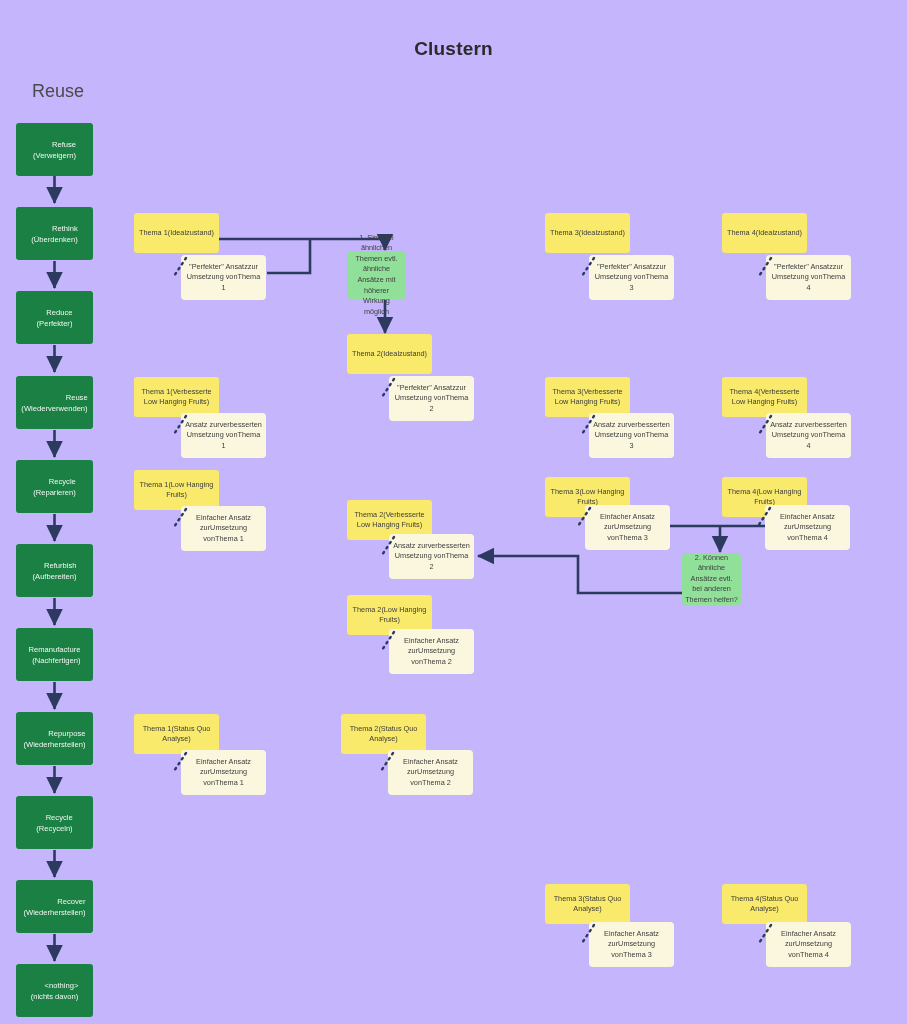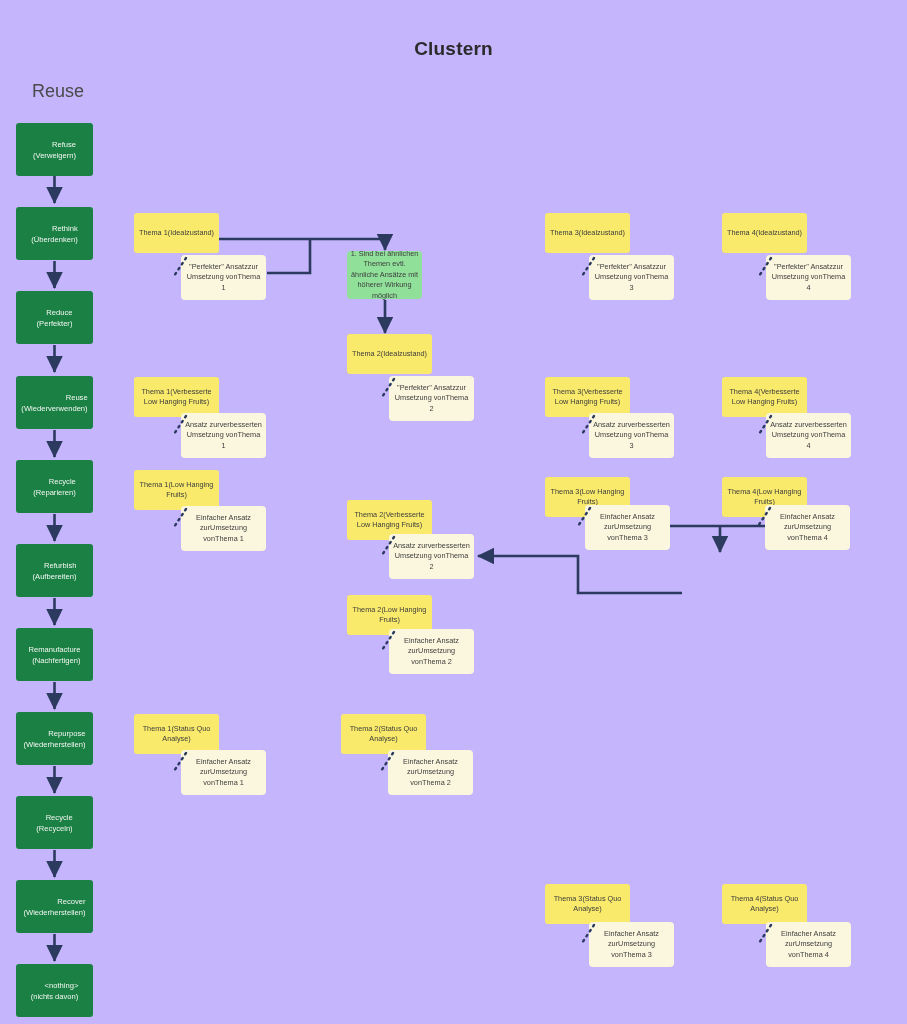--- a/index.html
+++ b/index.html
@@ -92,21 +92,21 @@
     font-size:7.3px;
     line-height:1.45;
     color:#3d3d3d;
     padding:2px 4px;
     box-sizing:border-box;
   }
 
   
   .decision{
     position:absolute;
-    width:75px;
+    width:59px;
     height:48px;
     background:#90e09a;
     border-radius:4px;
     display:flex;
     align-items:center;
     justify-content:center;
     text-align:center;
     font-size:7.3px;
     line-height:1.45;
     color:#3d3d3d;
@@ -310,20 +310,23 @@
     <div><span>Einfacher Ansatz zur</span><span>Umsetzung von</span><span>Thema 3</span></div>
   </div>
 
   <div class="topic" style="left:722px;top:477px">
     <div><span>Thema 4</span><span>(Low Hanging Fruits)</span></div>
   </div>
   <div class="note" style="left:765px;top:505px">
     <div><span>Einfacher Ansatz zur</span><span>Umsetzung von</span><span>Thema 4</span></div>
   </div>
 
+  <div class="decision tall" style="left:682px;top:553px">
+    <span>2. Können ähnliche Ansätze evtl. bei anderen Themen helfen?</span>
+  </div>
 
   <div class="topic" style="left:347px;top:595px">
     <div><span>Thema 2</span><span>(Low Hanging Fruits)</span></div>
   </div>
   <div class="note" style="left:389px;top:629px">
     <div><span>Einfacher Ansatz zur</span><span>Umsetzung von</span><span>Thema 2</span></div>
   </div>
 
   <div class="topic" style="left:134px;top:714px">
     <div><span>Thema 1</span><span>(Status Quo Analyse)</span></div>

